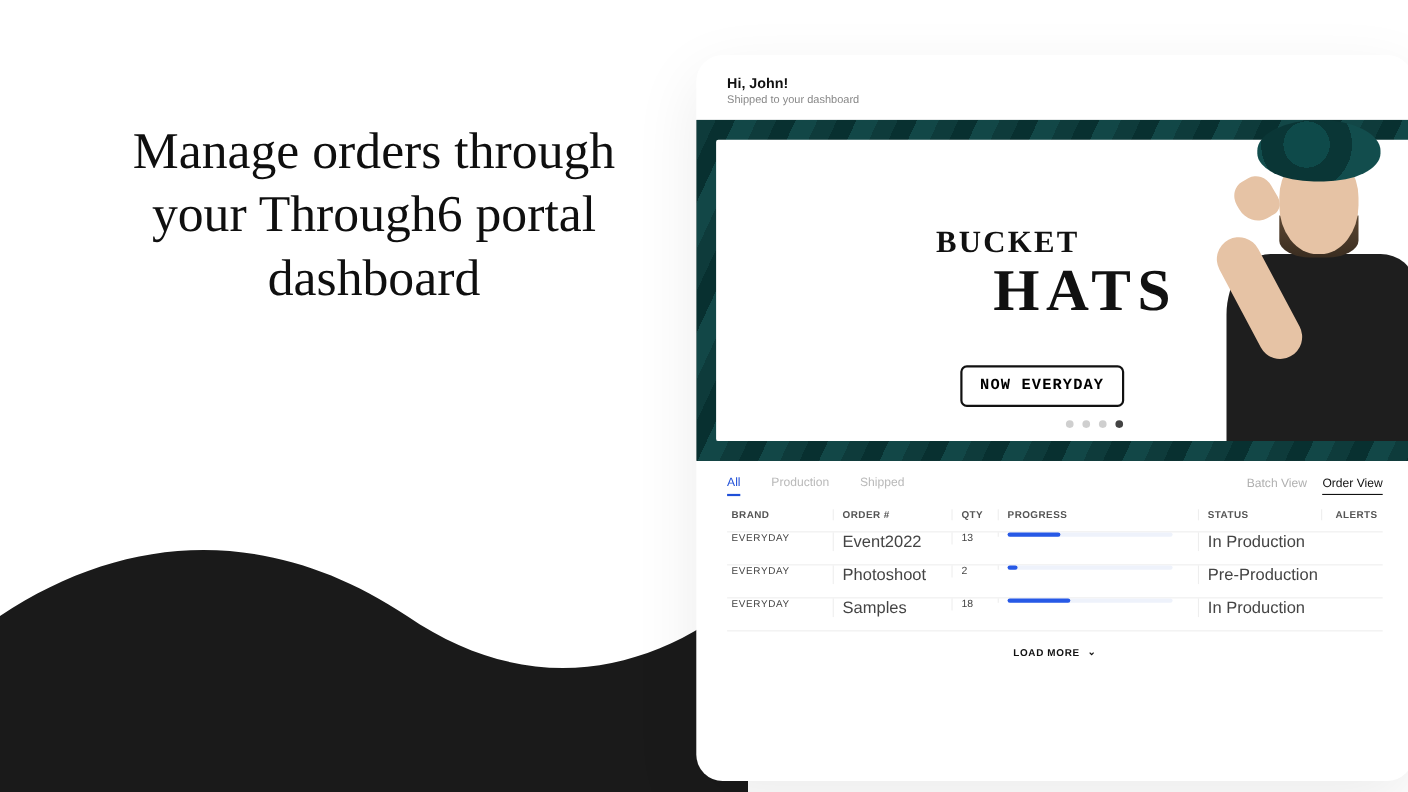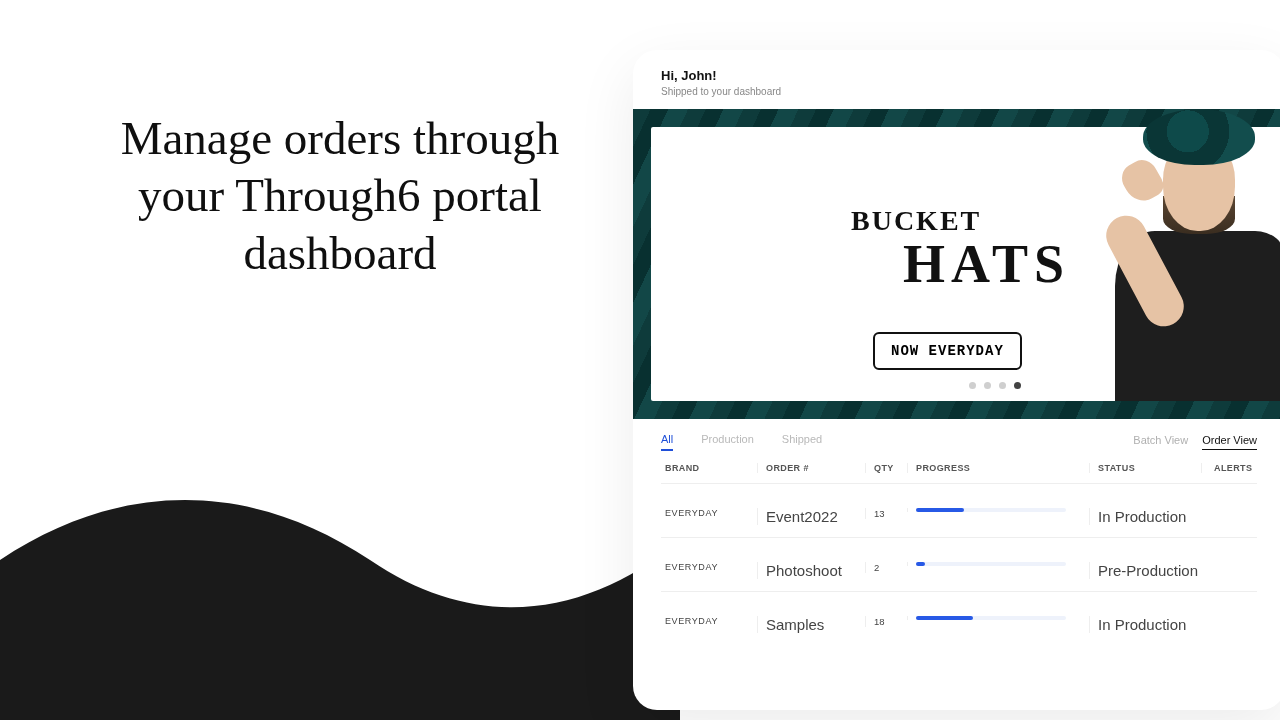--- a/index.html
+++ b/index.html
@@ -56,21 +56,21 @@
 
     .thead, .trow { display: flex; align-items: flex-start; font-size: 9px; }
     .col-brand { width: 96px; padding-left: 4px; }
     .col-order { width: 108px; border-left: 1px solid #eee; padding-left: 8px; }
     .col-qty { width: 42px; border-left: 1px solid #eee; padding-left: 8px; }
     .col-prog { width: 182px; border-left: 1px solid #eee; padding-left: 8px; }
     .col-status { width: 112px; border-left: 1px solid #eee; padding-left: 8px; }
     .col-alerts { flex: 1; border-left: 1px solid #eee; padding-left: 12px; }
 
     .thead { color: #555; font-weight: 700; letter-spacing: 0.4px; margin-bottom: 6px; padding-top: 4px; padding-bottom: 4px; }
-    .trow { color: #444; border-top: 1px solid #eee; padding-top: 24px; padding-bottom: 12px; font-size: 9.5px; }
+    .trow { color: #444; border-top: 1px solid #eee; padding-top: 0; padding-bottom: 12px; font-size: 9.5px; }
     .trow .col-brand { letter-spacing: 0.6px; font-size: 9px; }
     .trow .col-order, .trow .col-status { font-size: 15px; }
     .pbar { width: 150px; height: 4px; background: #eef2fb; border-radius: 2px; position: relative; }
     .pbar .fill { position: absolute; left: 0; top: 0; height: 100%; background: #2759e6; border-radius: 2px; }
 
     .loadmore { text-align: center; font-size: 9px; font-weight: 700; letter-spacing: 0.6px; color: #111; border-top: 1px solid #eee; padding: 14px 0; }
     .loadmore .chev { display: inline-block; margin-left: 4px; transform: translateY(-1px); }
   </style>
 </head>
 <body>
@@ -171,15 +171,19 @@
           <div class="col-prog">
             <div class="pbar">
               <div class="fill" style="width:38%"></div>
             </div>
           </div>
           <div class="col-status">In Production</div>
           <div class="col-alerts"></div>
         </div>
       </div>
 
+    <div class="loadmore">
+      <span>LOAD MORE</span>
+      <span class="chev">⌄</span>
+    </div>
   </div>
 
 </div>
 
 </body></html>

